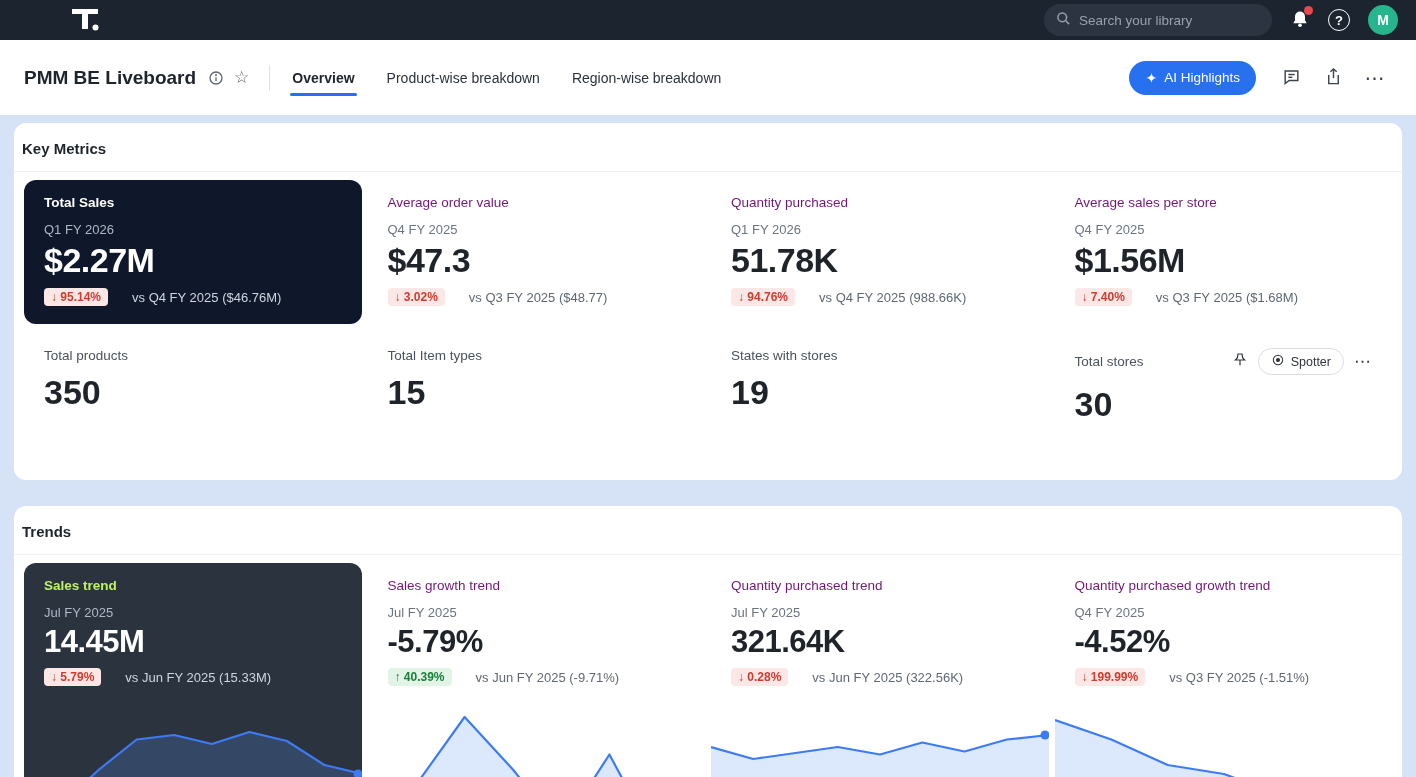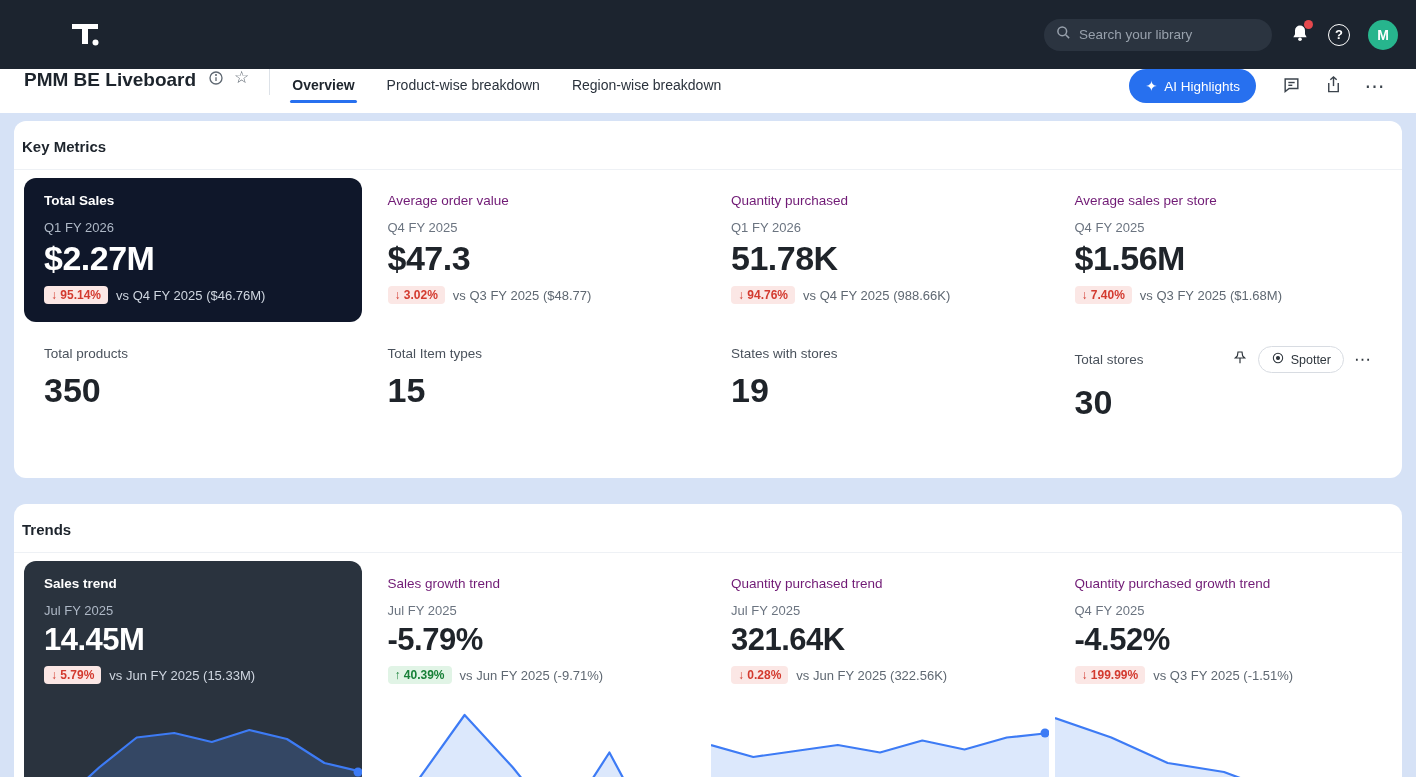--- a/index.html
+++ b/index.html
@@ -5,21 +5,21 @@
   * { box-sizing: border-box; margin: 0; padding: 0; }
   html, body { width: 1416px; height: 777px; overflow: hidden; }
   body {
     font-family: "Liberation Sans", "DejaVu Sans", sans-serif;
     background: #d6e2f6;
     color: #1d242c;
   }
 
   
   .topnav {
-    height: 69px; background: #1c242f;
+    height: 40px; background: #1c242f;
     display: flex; align-items: center;
     padding: 0 18px; gap: 18px;
   }
   .icon-btn { background: none; border: none; cursor: pointer; display: flex; align-items: center; justify-content: center; }
   .hamburger { width: 26px; display: flex; flex-direction: column; gap: 4px; }
   .hamburger span { display:block; height: 2.5px; background: #fff; border-radius: 2px; }
   .logo { margin-left: 8px; display:flex; align-items:center; }
   .topnav-spacer { flex: 1; }
   .search-pill {
     width: 228px; height: 32px; background: #2b3440; border-radius: 16px;
@@ -39,22 +39,22 @@
     display: flex; align-items: center; justify-content: center;
   }
   .avatar {
     width: 30px; height: 30px; border-radius: 50%; background: #27b58d;
     color: #fff; font-size: 14px; font-weight: bold;
     display: flex; align-items: center; justify-content: center;
   }
 
   
   .lb-header {
-    height: 44px; background: #ffffff;
-    display: flex; align-items: flex-start; padding: 0 24px;
+    height: 75px; background: #ffffff;
+    display: flex; align-items: center; padding: 0 24px;
   }
   .lb-title { font-size: 19px; font-weight: bold; color: #1d242c; }
   .title-tools { display: flex; align-items: center; gap: 10px; margin-left: 12px; color: #5f6872; }
   .star-glyph { font-size: 17px; color: #5f6872; line-height: 1; }
   .v-divider { width: 1px; height: 26px; background: #dde2e8; margin: 0 20px; }
   .tabs { display: flex; align-items: center; gap: 28px; }
   .tab { font-size: 14px; color: #2a323c; cursor: pointer; padding: 8px 2px; position: relative; background:none; border:none; font-family: "Liberation Sans", sans-serif; }
   .tab.active { font-weight: bold; color: #1d242c; }
   .tab.active::after {
     content: ""; position: absolute; left: 0; right: 0; bottom: -2px;
@@ -90,21 +90,21 @@
   .kpi-tile.dark-blue { background: #0f172a; }
   .kpi-tile.dark-blue .kpi-title { color: #fff; }
   .kpi-tile.dark-blue .kpi-period { color: #aeb8c6; }
   .kpi-tile.dark-blue .kpi-value { color: #fff; }
   .kpi-tile.dark-blue .kpi-vs { color: #cfd6e0; }
 
   .kpi-title { font-size: 13.5px; font-weight: bold; color: #3f4752; }
   .kpi-title.normal { font-weight: normal; color: #701a75; }
   .kpi-period { font-size: 13px; color: #6b7480; margin-top: 12px; }
   .kpi-value { font-size: 34px; font-weight: bold; color: #1f242a; margin-top: 4px; letter-spacing: -0.5px; }
-  .kpi-compare { display: flex; align-items: center; gap: 8px; margin-top: 8px; }
+  .kpi-compare { display: flex; align-items: center; gap: 24px; margin-top: 8px; }
   .badge {
     font-size: 12px; font-weight: bold; padding: 2px 7px; border-radius: 4px; white-space: nowrap;
   }
   .badge[data-dir="down"] { background: #fbe7e5; color: #d33a2f; }
   .badge[data-dir="up"]   { background: #e1f4e6; color: #188038; }
   .kpi-vs { font-size: 13px; color: #5f6872; white-space: nowrap; }
 
   .simple-tile { border-radius: 12px; padding: 16px 20px 30px; cursor: pointer; position: relative; }
   .tile-head { display: flex; align-items: center; justify-content: space-between; }
   .simple-title { font-size: 13.5px; color: #4a525c; }
@@ -113,21 +113,21 @@
   .spotter-pill {
     display: flex; align-items: center; gap: 6px; background: #fff;
     border: 1px solid #d8dce2; border-radius: 15px; padding: 4px 12px;
     font-size: 12.5px; color: #2f363d; cursor: pointer; font-family: "Liberation Sans", sans-serif;
   }
   .mini-ellipsis { font-size: 17px; color: #2f363d; letter-spacing: 1px; }
 
   
   .trend-tile { border-radius: 12px; padding: 15px 20px 0; cursor: pointer; min-height: 330px; overflow: hidden; }
   .trend-tile.dark-slate { background: #2a333e; }
-  .trend-tile.dark-slate .kpi-title { color: #ffffff; }
+  .trend-tile.dark-slate .kpi-title { color: #bef264; }
   .trend-tile.dark-slate .kpi-period { color: #aeb8c6; }
   .trend-tile.dark-slate .kpi-value { color: #fff; }
   .trend-tile.dark-slate .kpi-vs { color: #cfd6e0; }
   .trend-tile .kpi-value { font-size: 31px; }
   .spark { height: 150px; margin: 16px -20px 0; }
   .spark svg { display: block; }
 </style>
 </head>
 <body>
 

